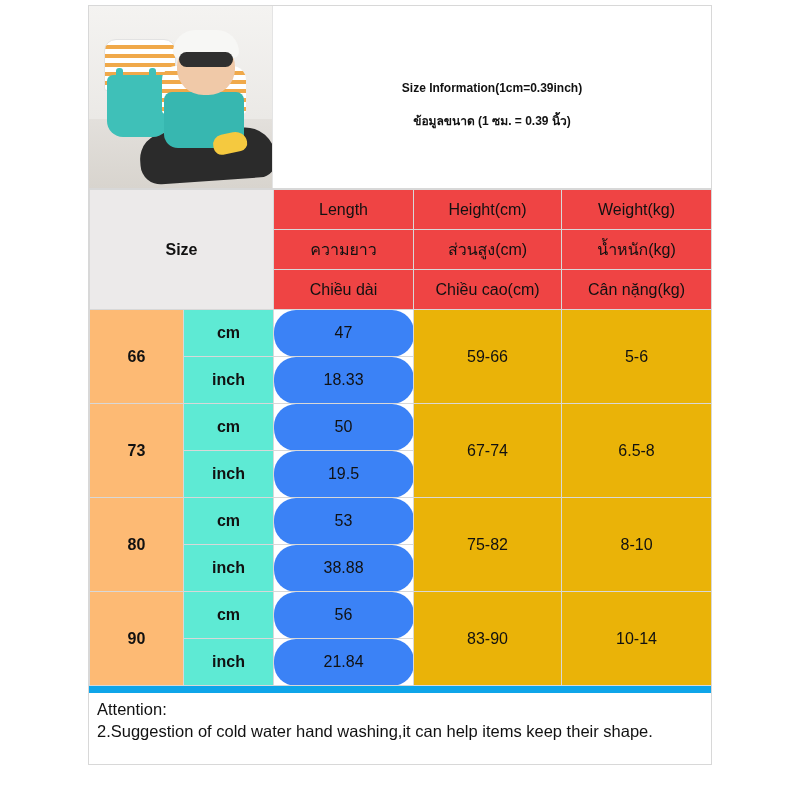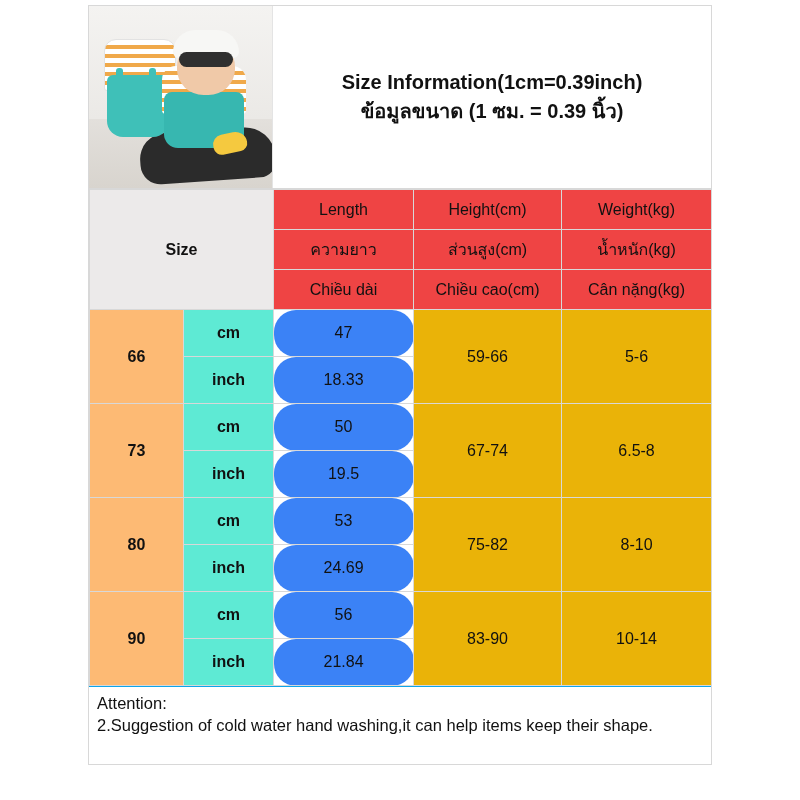--- a/index.html
+++ b/index.html
@@ -144,24 +144,25 @@
     display: flex;
     flex-direction: column;
     align-items: center;
     justify-content: center;
     text-align: center;
     padding: 6px 10px;
     box-sizing: border-box;
   }
   .header-title .line {
     font-weight: bold;
-    font-size: 20px;
+    font-size: 12px;
     line-height: 1.45;
     color: #111111;
     white-space: nowrap;
+    margin-top: 16px;
   }
 
   
   table.size-table {
     border-collapse: collapse;
     width: 100%;
     table-layout: fixed;
   }
   table.size-table td {
     border: 1px solid #d8d8d8;
@@ -206,21 +207,21 @@
   .span-cell {
     background: #eab308;
     font-size: 17px;
   }
 
   
   .attention {
     flex: 1;
     padding: 6px 8px 4px 8px;
     box-sizing: border-box;
-    border-top: 1px solid #0ea5e9;
+    border-top: 7px solid #0ea5e9;
   }
   .attention p {
     margin: 0;
     font-size: 16.5px;
     line-height: 1.33;
     color: #111111;
   }
 </style>
 </head>
 <body>
@@ -303,21 +304,21 @@
 
         <tr>
           <td class="sz-label" rowspan="2">80</td>
           <td class="unit-cell">cm</td>
           <td class="val-cell">53</td>
           <td class="span-cell" rowspan="2">75-82</td>
           <td class="span-cell" rowspan="2">8-10</td>
         </tr>
         <tr>
           <td class="unit-cell">inch</td>
-          <td class="val-cell">24.69</td>
+          <td class="val-cell">38.88</td>
         </tr>
 
         <tr>
           <td class="sz-label" rowspan="2">90</td>
           <td class="unit-cell">cm</td>
           <td class="val-cell">56</td>
           <td class="span-cell" rowspan="2">83-90</td>
           <td class="span-cell" rowspan="2">10-14</td>
         </tr>
         <tr>

